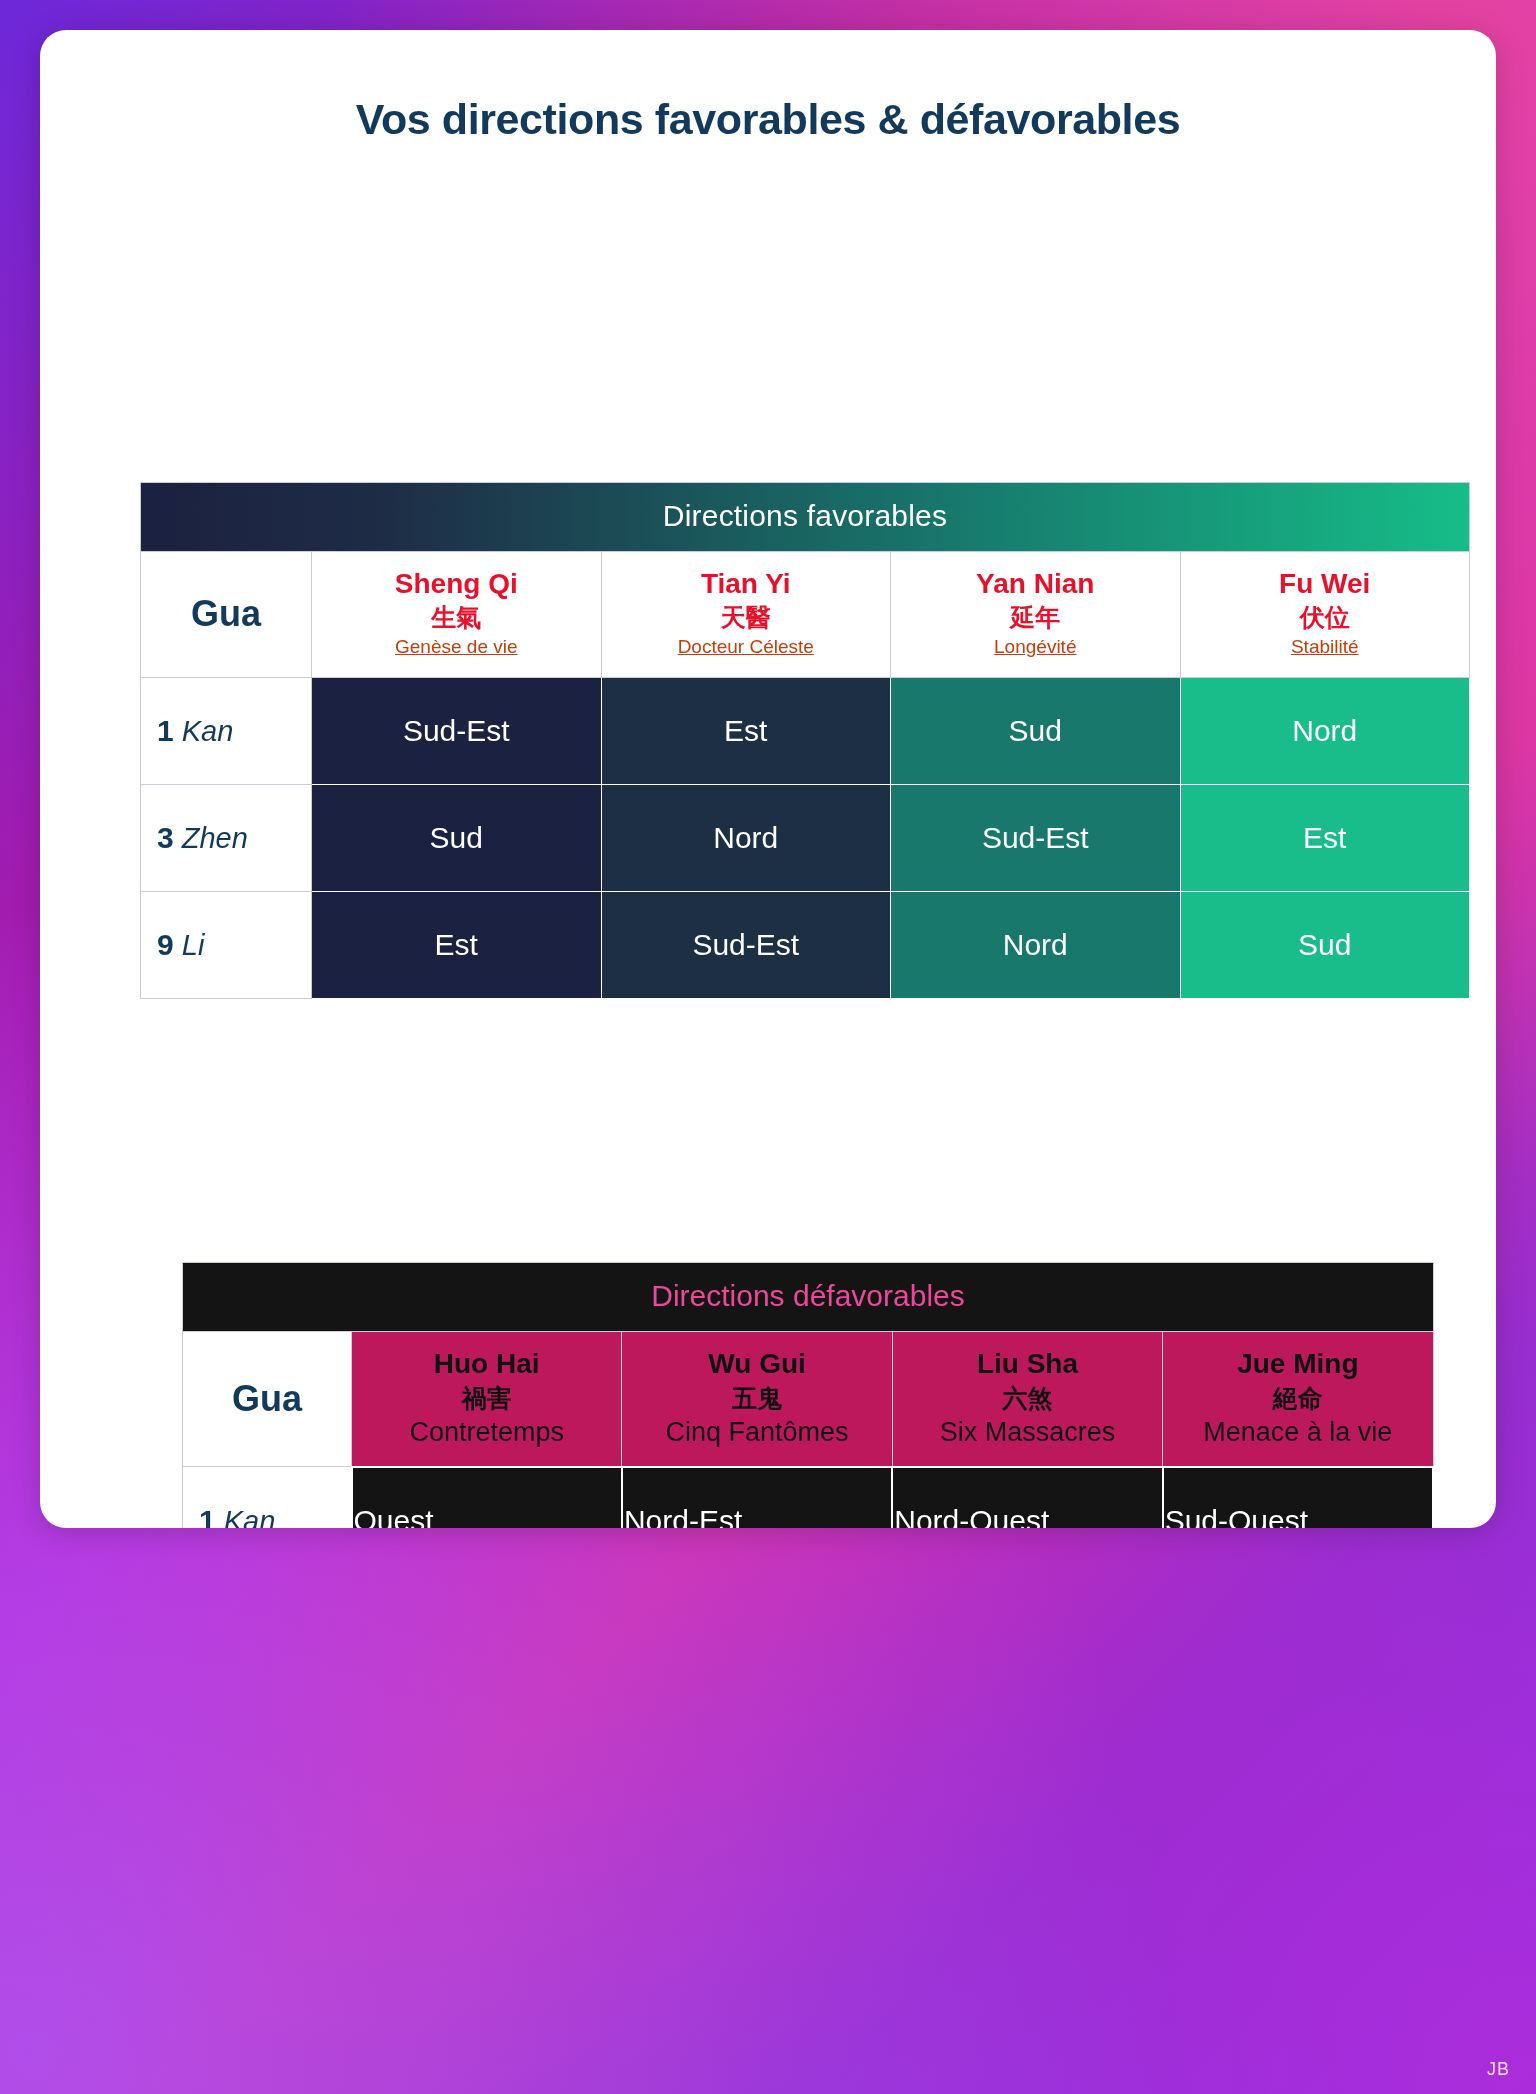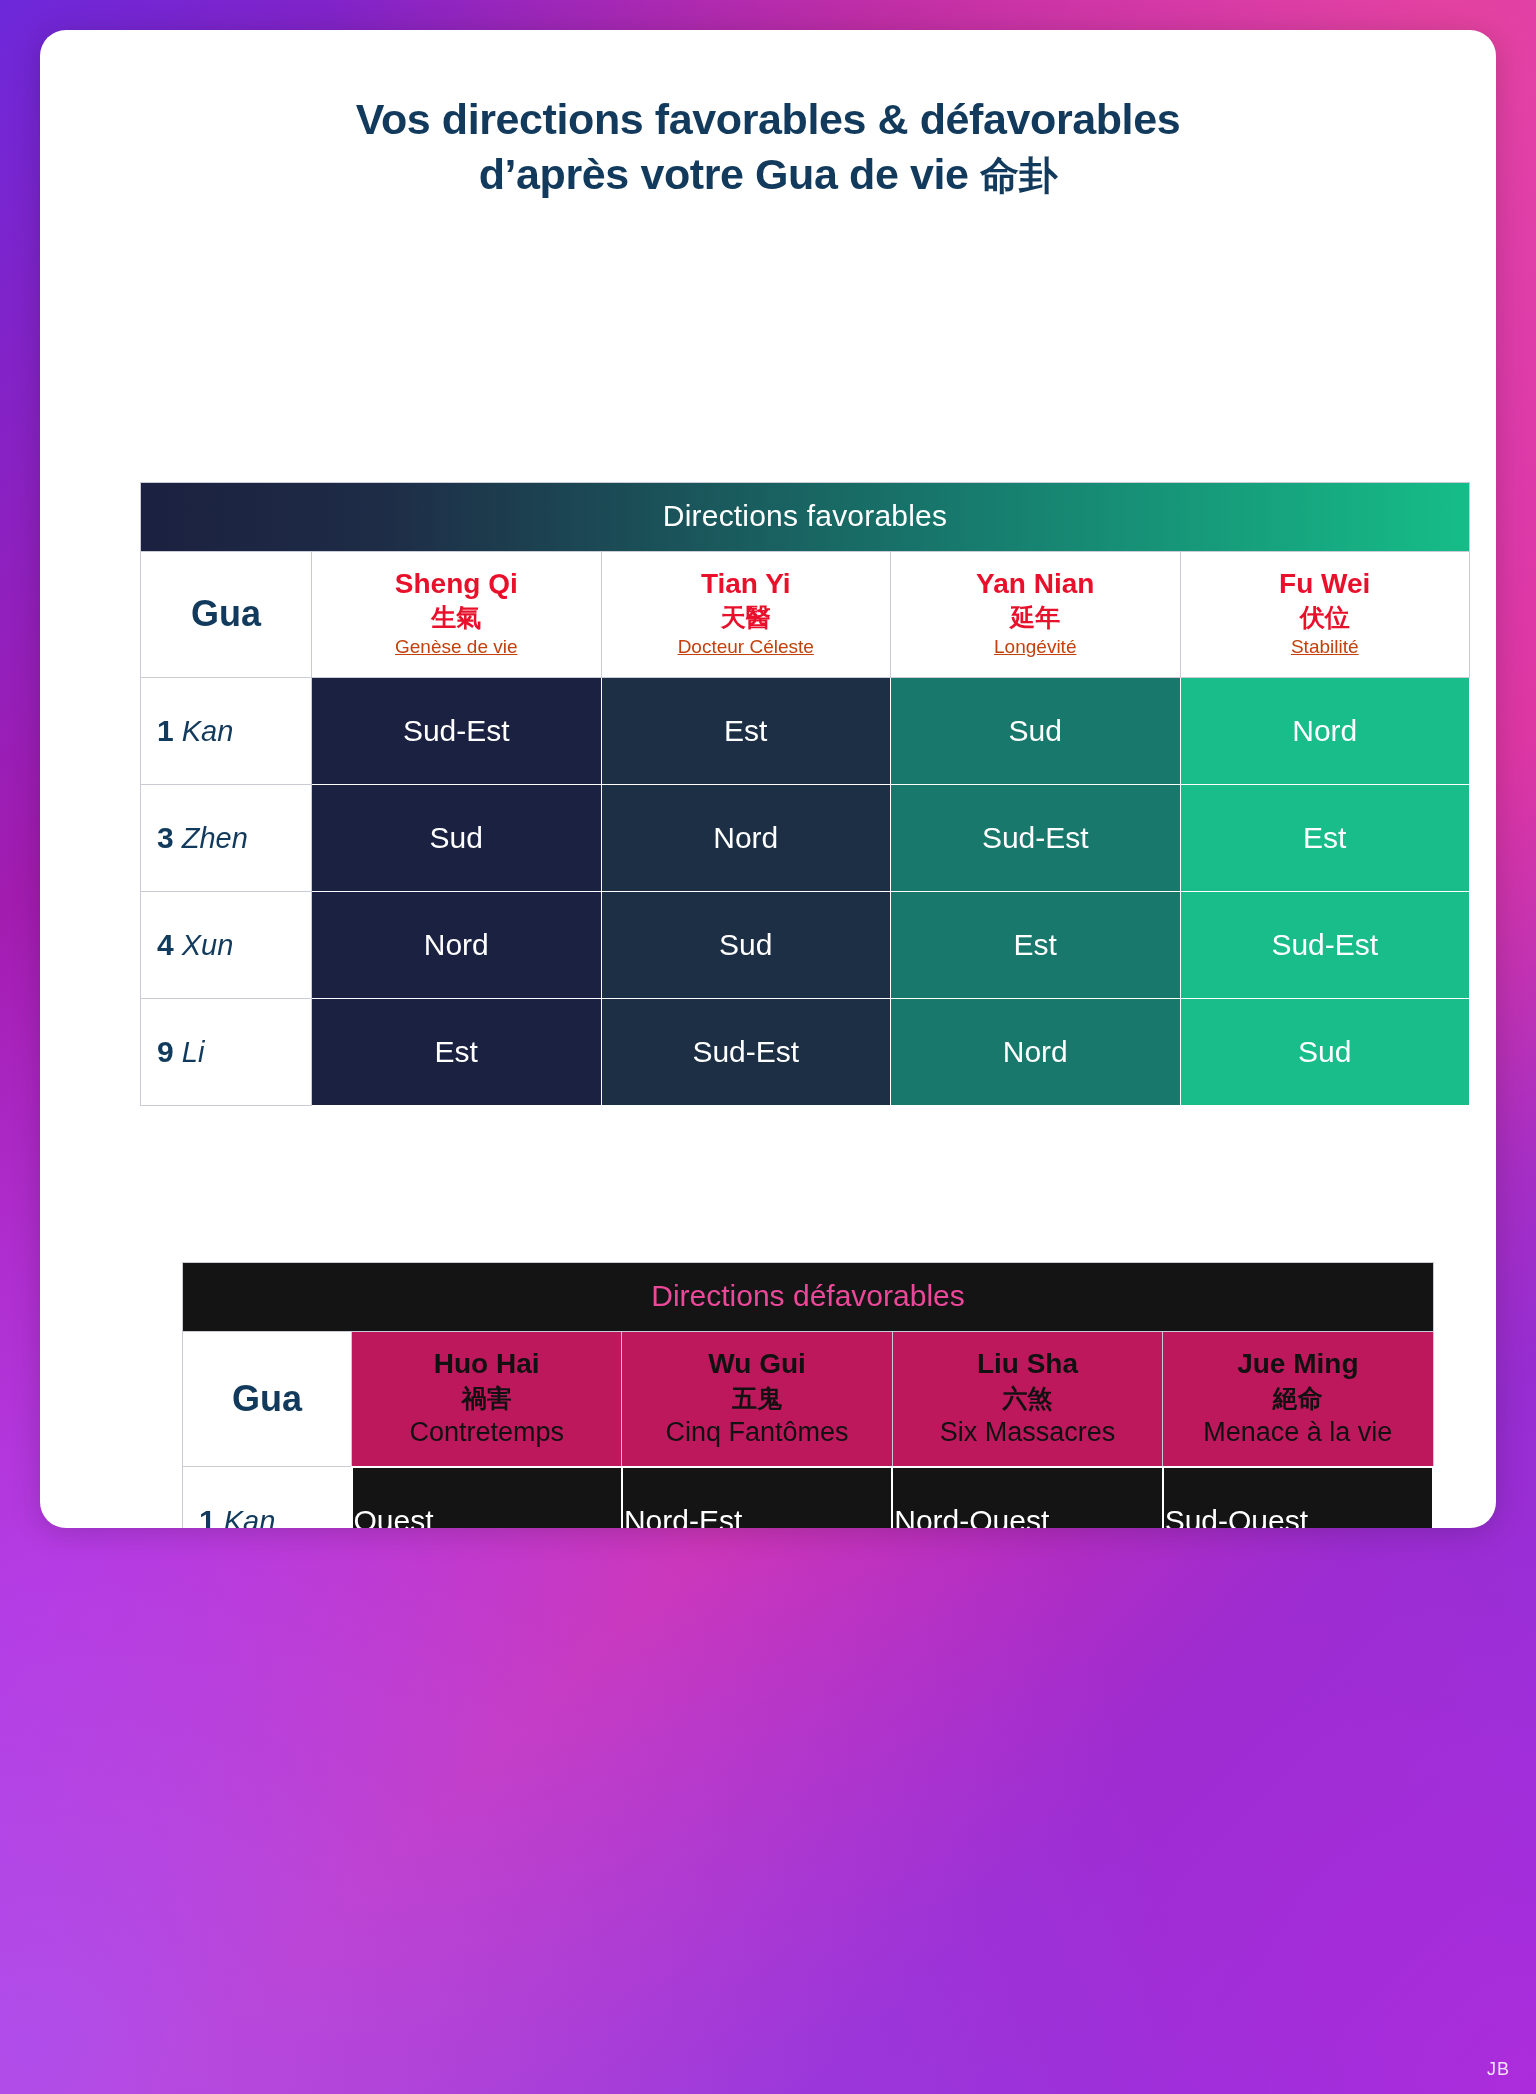--- a/index.html
+++ b/index.html
@@ -212,23 +212,20 @@
 </style>
 </head>
 <body>
 
 <div class="bg-overlay"></div>
 
 <div class="card">
 
   <div class="title">
     <div>Vos directions favorables &amp; défavorables</div>
-    <div>
-      <span>d’après votre Gua de vie </span><span class="cjk">命卦</span>
-    </div>
   </div>
 
 
   <div class="fav-wrap">
     <div class="fav-banner">Directions favorables</div>
     <table class="fav-table">
       <tbody>
           <tr>
         <td class="hdr-gua" rowspan="1">Gua</td>
         <td class="hdr-cell">
@@ -261,27 +258,20 @@
         <td class="fav-cell fav-c3">Nord</td>
       </tr>
       <tr>
         <td class="row-label"><b>3</b> <i>Zhen</i></td>
         <td class="fav-cell fav-c0">Sud</td>
         <td class="fav-cell fav-c1">Nord</td>
         <td class="fav-cell fav-c2">Sud-Est</td>
         <td class="fav-cell fav-c3">Est</td>
       </tr>
       <tr>
-        <td class="row-label"><b>4</b> <i>Xun</i></td>
-        <td class="fav-cell fav-c0">Nord</td>
-        <td class="fav-cell fav-c1">Sud</td>
-        <td class="fav-cell fav-c2">Est</td>
-        <td class="fav-cell fav-c3">Sud-Est</td>
-      </tr>
-      <tr>
         <td class="row-label"><b>9</b> <i>Li</i></td>
         <td class="fav-cell fav-c0">Est</td>
         <td class="fav-cell fav-c1">Sud-Est</td>
         <td class="fav-cell fav-c2">Nord</td>
         <td class="fav-cell fav-c3">Sud</td>
       </tr>
     </tbody>
       </table>
   </div>
 

